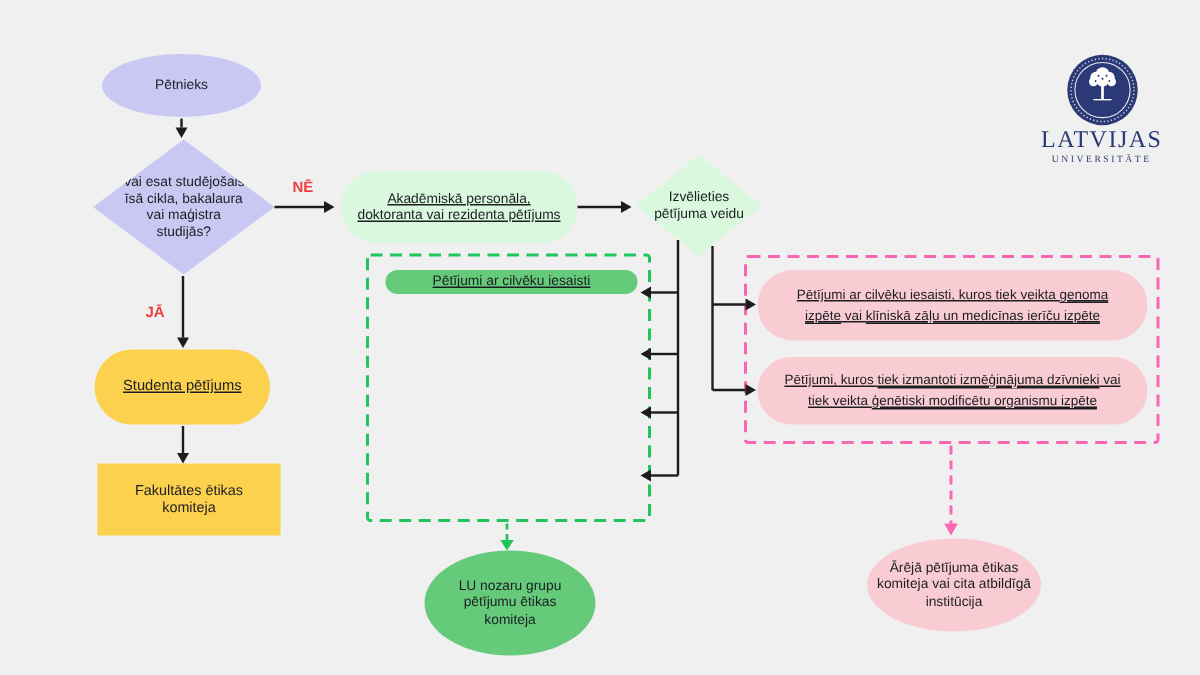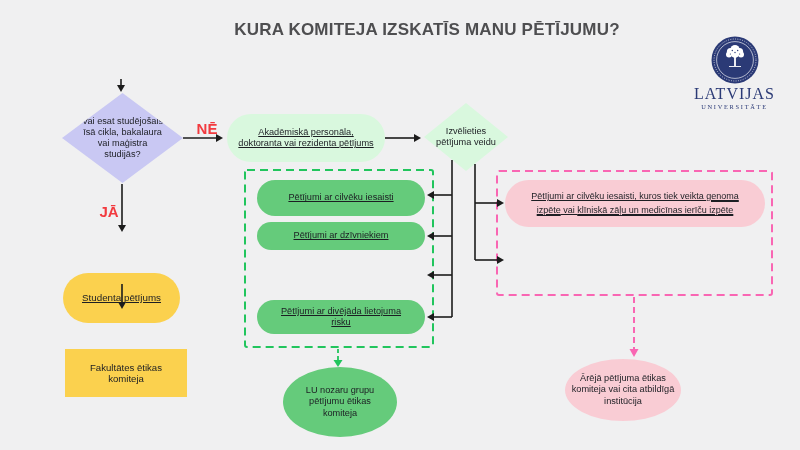--- a/index.html
+++ b/index.html
@@ -9,27 +9,27 @@
   }
   html,body{margin:0;padding:0;}
   body{font-family:"Liberation Sans","DejaVu Sans",sans-serif;}
   #canvas{position:relative;width:800px;height:450px;background:var(--background);overflow:hidden;}
   .abs{position:absolute;}
   .node{display:flex;align-items:center;justify-content:center;text-align:center;
         color:var(--ink);font-size:9.2px;line-height:1.2;}
   .ellipse{border-radius:50%;}
   .stadium{border-radius:999px;text-decoration:underline;}
   .lavender{background:var(--lavender);}
-  .yellow{background:var(--yellow);margin-top:40px;}
+  .yellow{background:var(--yellow);}
   .mint{background:var(--mint);}
   .green{background:var(--green);}
   .pinkfill{background:var(--pink);}
   .diamond{clip-path:polygon(50% 0%,100% 50%,50% 100%,0% 50%);}
   .inner{width:88px;}
-  .branch-label{color:var(--red);font-weight:bold;font-size:15px;text-align:center;width:24px;}
+  .branch-label{color:var(--red);font-weight:bold;font-size:10px;text-align:left;width:24px;}
   #page-title{left:54px;top:20px;width:746px;text-align:center;font-size:17px;font-weight:bold;
               color:var(--title);letter-spacing:.2px;}
   #connectors{left:0;top:0;width:800px;height:450px;pointer-events:none;}
   #connectors .wire{stroke:#1c1c1c;stroke-width:1.6;fill:none;}
   #connectors .head{fill:#1c1c1c;}
   #connectors .gwire{stroke:var(--green-dashed);stroke-width:1.8;fill:none;stroke-dasharray:4 3;}
   #connectors .ghead{fill:var(--green-dashed);}
   #connectors .pwire{stroke:var(--pink-dashed);stroke-width:2;fill:none;stroke-dasharray:6 4;}
   #connectors .phead{fill:var(--pink-dashed);}
   #connectors .gbox{stroke:var(--green-dashed);stroke-width:2;fill:none;stroke-dasharray:8 5;}
@@ -40,21 +40,20 @@
   #logo .wordmark{font-family:"Liberation Serif","DejaVu Serif",serif;font-size:16px;
                   letter-spacing:1px;margin-top:1px;text-align:center;}
   #logo .subtitle{font-family:"Liberation Serif","DejaVu Serif",serif;font-size:6.4px;
                   letter-spacing:1.7px;margin-top:0px;}
 </style>
 </head>
 <body>
 
 <div id="canvas">
 
-  <div id="page-title" class="abs">KURA KOMITEJA IZSKATĪS MANU PĒTĪJUMU?</div>
 
   <div id="logo" class="abs">
     <svg width="48" height="48" viewBox="0 0 48 48" style="display:block;margin:0 auto;">
       <circle cx="24" cy="24" r="23.5" fill="#2b3a76"></circle>
       <circle cx="24" cy="24" r="21" fill="none" stroke="#ffffff" stroke-width="1" stroke-dasharray="0.9 1.5" opacity="0.75"></circle>
       <circle cx="24" cy="24" r="18.4" fill="none" stroke="#ffffff" stroke-width="0.7" opacity="0.9"></circle>
       <g fill="#ffffff">
         <circle cx="24" cy="13.5" r="4.6"></circle>
         <circle cx="19.5" cy="15.5" r="3.6"></circle>
         <circle cx="28.5" cy="15.5" r="3.6"></circle>
@@ -69,51 +68,53 @@
         <circle cx="26.7" cy="14.5" r="0.7"></circle>
         <circle cx="24" cy="16.5" r="0.7"></circle>
         <circle cx="19.4" cy="18" r="0.6"></circle>
         <circle cx="28.6" cy="18" r="0.6"></circle>
       </g>
     </svg>
     <div class="wordmark">LATVIJAS</div>
     <div class="subtitle">UNIVERSITĀTE</div>
   </div>
 
+  <div class="abs node ellipse lavender" style="left:68px;top:36px;width:106px;height:42px;">Pētnieks</div>
 
   <div class="abs node diamond lavender" style="left:62px;top:93px;width:121px;height:90px;">
     <div class="inner">Vai esat studējošais īsā cikla, bakalaura vai maģistra studijās?</div>
   </div>
 
   <div class="abs branch-label" style="left:195px;top:120px;">NĒ</div>
   <div class="abs branch-label" style="left:97px;top:203px;">JĀ</div>
 
   <div class="abs node stadium yellow" style="left:63px;top:233px;width:117px;height:50px;font-size:9.8px;">Studenta pētījums</div>
 
   <div class="abs node yellow" style="left:65px;top:309px;width:122px;height:48px;font-size:9.6px;padding:0 10px;box-sizing:border-box;">Fakultātes ētikas komiteja</div>
 
   <div class="abs node stadium mint" style="left:227px;top:114px;width:158px;height:48px;padding:0 10px;box-sizing:border-box;">Akadēmiskā personāla, doktoranta vai rezidenta pētījums</div>
 
   <div class="abs node diamond mint" style="left:424px;top:103px;width:84px;height:68px;">
     <div style="width:60px;">Izvēlieties pētījuma veidu</div>
   </div>
 
-  <div class="abs node stadium green" style="left:257px;top:180px;width:168px;height:36px;">Pētījumi ar cilvēku iesaisti</div>
-  <div class="abs node stadium green" style="left:257px;top:222px;width:168px;height:28px;">Pētījumi ar dzīvniekiem</div>
-  <div class="abs node stadium green" style="left:257px;top:300px;width:168px;height:34px;padding:0 14px;box-sizing:border-box;">Pētījumi ar divējāda lietojuma risku</div>
+  <div class="abs node stadium green" style="left:257px;top:180px;width:168px;height:16px;">Pētījumi ar cilvēku iesaisti</div>
 
   <div class="abs node ellipse green" style="left:283px;top:367px;width:114px;height:70px;">
     <div style="width:96px;">LU nozaru grupu pētījumu ētikas komiteja</div>
   </div>
 
   <div class="abs node stadium pinkfill ext-card" style="left:505px;top:180px;width:260px;height:47px;box-sizing:border-box;">
       <span><span>Pētījumi ar cilvēku iesaisti, kuros tiek veikta </span><span class="u">genoma izpēte</span><span> vai </span><span class="u">klīniskā zāļu un medicīnas ierīču izpēte</span></span>
     </div>
+  <div class="abs node stadium pinkfill ext-card" style="left:505px;top:238px;width:260px;height:45px;box-sizing:border-box;">
+      <span><span>Pētījumi, kuros </span><span class="u">tiek izmantoti izmēģinājuma dzīvnieki</span><span> vai tiek veikta </span><span class="u">ģenētiski modificētu organismu izpēte</span></span>
+    </div>
 
-  <div class="abs node ellipse pinkfill" style="left:565px;top:359px;width:116px;height:62px;">
+  <div class="abs node ellipse pinkfill" style="left:578px;top:359px;width:116px;height:62px;">
     <div style="width:104px;">Ārējā pētījuma ētikas komiteja vai cita atbildīgā institūcija</div>
   </div>
 
   <svg id="connectors" class="abs">
 
     <rect class="gbox" x="245" y="170" width="188" height="177" rx="2"></rect>
     <rect class="pbox" x="497" y="171" width="275" height="124" rx="2"></rect>
 
     <path class="wire" d="M121,79 L121,85"></path>
     <polygon class="head" points="117,85 125,85 121,92"></polygon>

